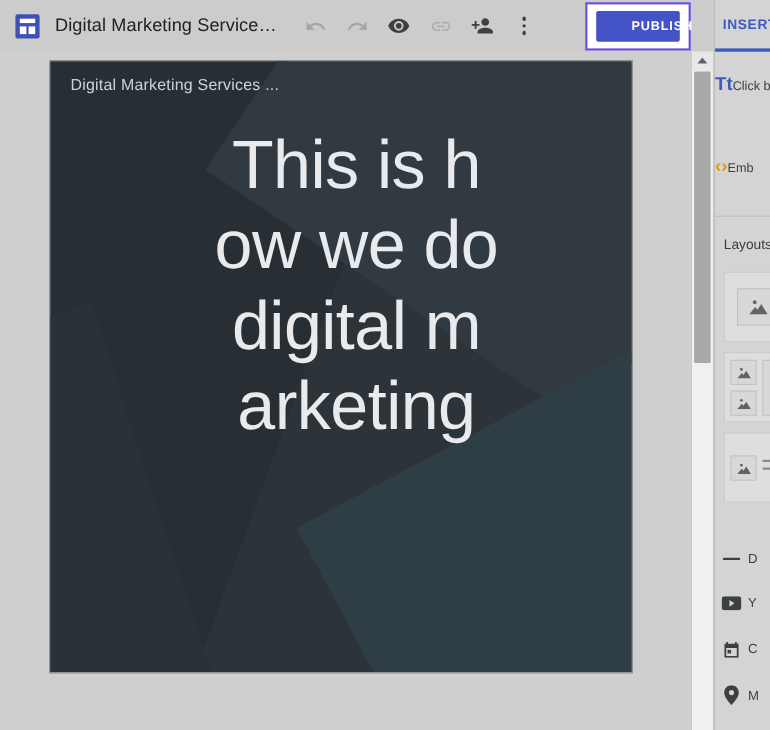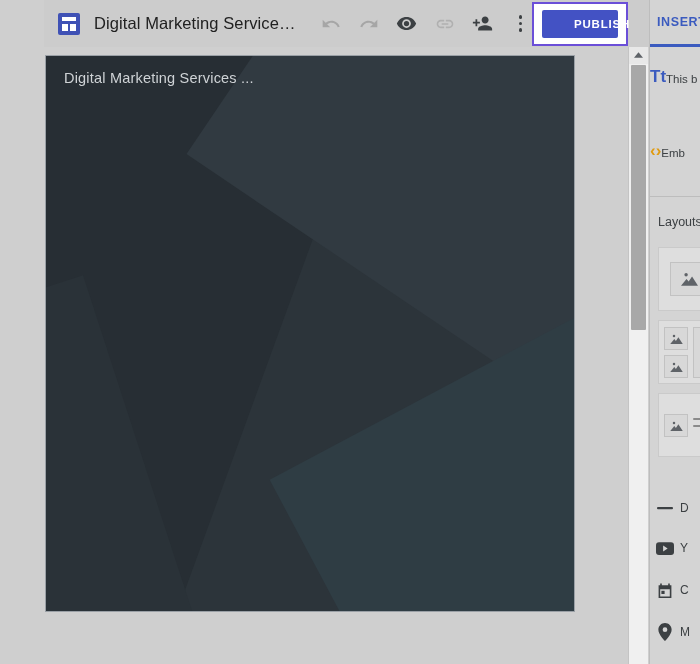--- a/index.html
+++ b/index.html
@@ -8,21 +8,21 @@
     overflow: hidden;
     background: #cfcfcf;
     font-family: "Liberation Sans", sans-serif;
   }
 
   
   .toolbar {
     position: absolute; left: 0; top: 0;
     width: 648px; height: 47px;
     background: #cccccc;
-    display: flex; align-items: center; margin-left: 44px;
+    display: flex; align-items: center;
   }
   .app-icon {
     width: 22px; height: 22px; margin-left: 14px;
     background: #3f51b5; border-radius: 2px;
     position: relative; flex: none;
   }
   .app-icon::before {
     content: ""; position: absolute; left: 4px; top: 4px;
     width: 14px; height: 4px; background: #ffffff;
   }
@@ -245,40 +245,41 @@
 
 <div class="editor">
 
   <div class="slide">
     <div class="shape s1"></div>
     <div class="shape s2"></div>
     <div class="shape s3"></div>
     <div class="shape s4"></div>
 
     <div class="slide-label">Digital Marketing Services ...</div>
+    <div class="headline">This is how we do digital marketing</div>
   </div>
 
 </div>
 
 <div class="scrollbar">
   <div class="sb-up">
     <svg width="9" height="7" viewBox="0 0 10 7" fill="#5f6368">
         <path d="M5 0l5 6H0z"></path>
       </svg>
   </div>
   <div class="sb-thumb"></div>
 </div>
 
 <div class="panel">
 
   <div class="panel-tab">INSERT</div>
 
   <div class="ins-item ins-text">
     <span class="glyph">Tt</span>
-    <span class="cap">This b</span>
+    <span class="cap">Click b</span>
   </div>
 
   <div class="ins-item ins-embed">
     <span class="glyph">‹›</span>
     <span class="cap">Emb</span>
   </div>
 
   <div class="panel-div"></div>
   <div class="layouts-label">Layouts</div>
 

